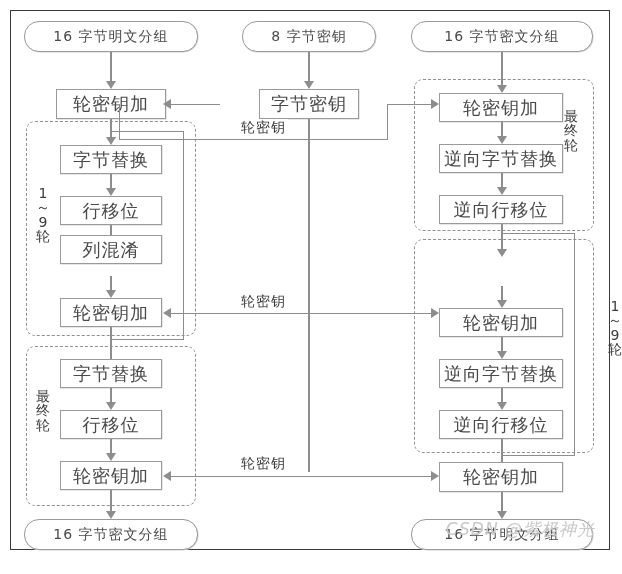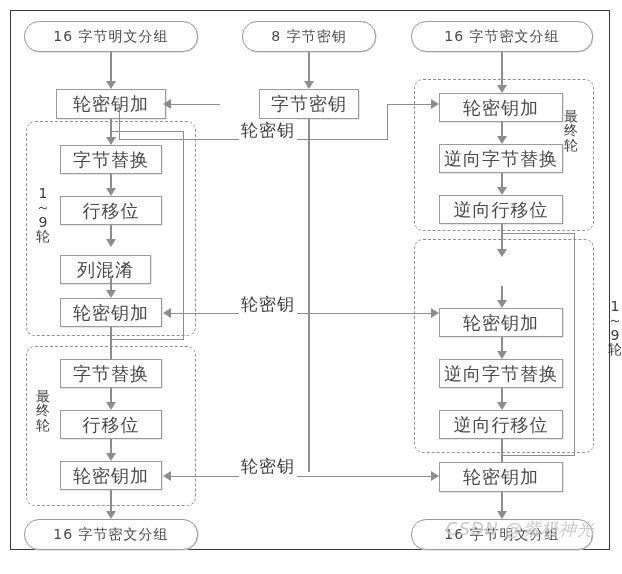--- a/index.html
+++ b/index.html
@@ -59,21 +59,21 @@
     font-size:14px;
     line-height:1.02;
     text-align:center;
     white-space:pre-line;
     letter-spacing:0;
   }
   
   .hlabel{
     position:absolute;
     color:#3d3d3d;
-    font-size:17px;
+    font-size:14px;
     white-space:nowrap;
     letter-spacing:1px;
     background:#fff;
     padding:0 2px;
   }
   
   .ln{position:absolute;background:#8d8d8d;}
   .lnv{width:1.4px;}
   .lnh{height:1.4px;}
   .arrow-d{
@@ -134,21 +134,21 @@
 轮</div>
 
     <div class="box" style="left:49px;top:134px;width:102px;height:29px;">字节替换</div>
     <div class="ln lnv" style="left:99.3px;top:163px;height:19px;"></div>
     <div class="arrow-d" style="left:95px;top:177px;"></div>
 
     <div class="box" style="left:49px;top:185px;width:102px;height:29px;">行移位</div>
     <div class="ln lnv" style="left:99.3px;top:214px;height:19px;"></div>
     <div class="arrow-d" style="left:95px;top:228px;"></div>
 
-    <div class="box" style="left:49px;top:244px;width:91px;height:29px;">列混淆</div>
+    <div class="box" style="left:49px;top:224px;width:102px;height:29px;">列混淆</div>
     <div class="ln lnv" style="left:99.3px;top:265px;height:19px;"></div>
     <div class="arrow-d" style="left:95px;top:279px;"></div>
 
     <div class="box" style="left:49px;top:287px;width:102px;height:29px;">轮密钥加</div>
 
     <div class="ln lnv" style="left:99.3px;top:316px;height:13px;"></div>
     <div class="ln lnh" style="left:99.3px;top:328px;width:74px;"></div>
     <div class="ln lnv" style="left:172px;top:120px;height:209px;"></div>
     <div class="ln lnh" style="left:99.3px;top:120px;width:74px;"></div>
 

